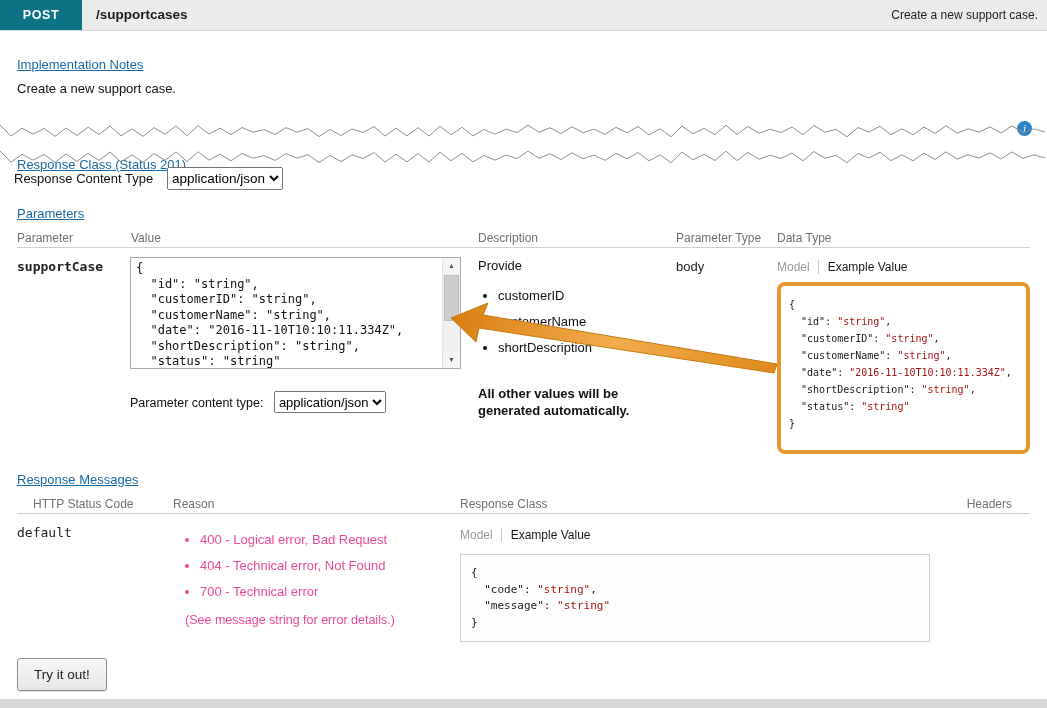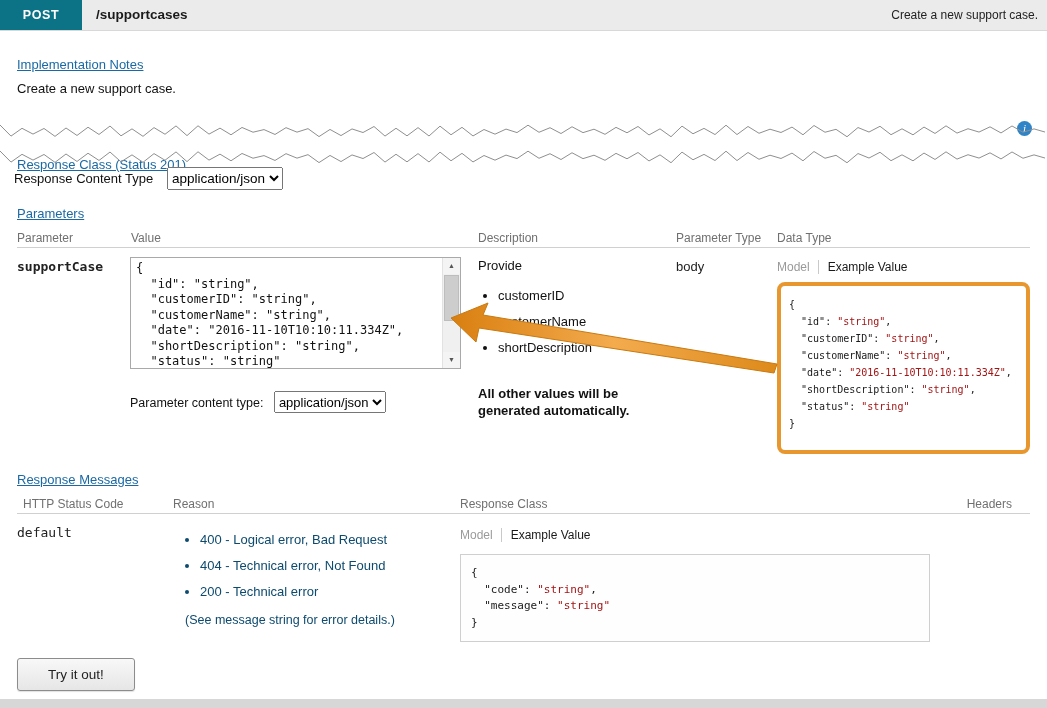--- a/index.html
+++ b/index.html
@@ -36,21 +36,21 @@
                   font-family:"Liberation Sans",sans-serif;}
 
   
   .thead{position:absolute;left:17px;width:1013px;height:16px;
          border-bottom:1px solid #d0d0d0;font-size:12px;color:#707070;}
   .params-head{top:231px;}
   .resp-head{top:497px;}
   .thead span{position:absolute;top:0;}
   .params-head .c0{left:0;} .params-head .c1{left:114px;} .params-head .c2{left:461px;}
   .params-head .c3{left:659px;} .params-head .c4{left:760px;}
-  .resp-head .c0{left:6px;} .resp-head .c1{left:156px;} .resp-head .c2{left:443px;}
+  .resp-head .c0{left:16px;} .resp-head .c1{left:156px;} .resp-head .c2{left:443px;}
   .resp-head .c3{right:18px;}
 
   
   .param-name{position:absolute;left:17px;top:259px;font-family:"DejaVu Sans Mono",monospace;
               font-size:13px;font-weight:bold;}
   .ta-wrap{position:absolute;left:130px;top:257px;width:331px;height:112px;}
   .ta-wrap textarea{width:331px;height:112px;box-sizing:border-box;resize:none;overflow:hidden;
         border:1px solid #a9a9a9;background:#fff;padding:3px 22px 3px 5px;
         font-family:"DejaVu Sans Mono",monospace;font-size:12px;line-height:15.5px;
         white-space:pre;color:#111;}
@@ -87,27 +87,27 @@
   .example-box{position:absolute;left:777px;top:282px;width:253px;height:172px;box-sizing:border-box;
         border:4px solid var(--accent-orange,#e8962e);border-radius:8px;background:#fff;
         padding:10px 8px;font-size:10px;line-height:17px;overflow:hidden;}
 
   .resp-example-box{position:absolute;left:460px;top:554px;width:470px;height:88px;box-sizing:border-box;
         border:1px solid #cfcfcf;background:#fefefe;padding:10px 10px;
         font-size:11px;line-height:16.5px;overflow:hidden;}
 
   
   .resp-code{position:absolute;left:17px;top:525px;font-family:"DejaVu Sans Mono",monospace;font-size:13px;}
-  .reasons{position:absolute;left:185px;top:532px;font-size:13px;color:#0c4a6e;}
+  .reasons{position:absolute;left:185px;top:532px;font-size:13px;color:#ec4899;}
   .reason-list{margin:0;padding-left:15px;}
   .reason-list li{margin-bottom:11px;}
   .reason-note{margin-top:14px;font-size:12.5px;}
 
   
-  .try-btn{position:absolute;left:17px;top:658px;padding:8px 30px;font-size:13.5px;color:#222;
+  .try-btn{position:absolute;left:17px;top:658px;padding:8px 16px;font-size:13.5px;color:#222;
         font-family:"Liberation Sans",sans-serif;background:linear-gradient(#f8f8f8,#e6e6e6);
         border:1px solid #8c8c8c;border-radius:3px;cursor:pointer;box-shadow:0 1px 1px rgba(0,0,0,.12);}
 
   .bottom-strip{position:absolute;left:0;bottom:0;width:1047px;height:9px;background:#d7d7d7;}
 
   
   .tear-overlay{position:absolute;left:0;top:0;pointer-events:none;z-index:30;}
   .arrow-overlay{position:absolute;left:443px;top:296px;pointer-events:none;z-index:40;}
 </style>
 </head>
@@ -194,21 +194,21 @@
     <span class="c2">Response Class</span>
     <span class="c3">Headers</span>
   </div>
 
   <div class="resp-code">default</div>
 
   <div class="reasons">
     <ul class="reason-list">
       <li>400 - Logical error, Bad Request</li>
       <li>404 - Technical error, Not Found</li>
-      <li>200 - Technical error</li>
+      <li>700 - Technical error</li>
     </ul>
     <div class="reason-note">(See message string for error details.)</div>
   </div>
 
   <div class="tabs resp-tabs">
     <span class="tab-model">Model</span><span class="tab-example">Example Value</span>
   </div>
 
   <div class="resp-example-box code"><div>{</div><div>  <span class="jk">"code"</span>: <span class="jv">"string"</span>,</div><div>  <span class="jk">"message"</span>: <span class="jv">"string"</span></div><div>}</div></div>
 

